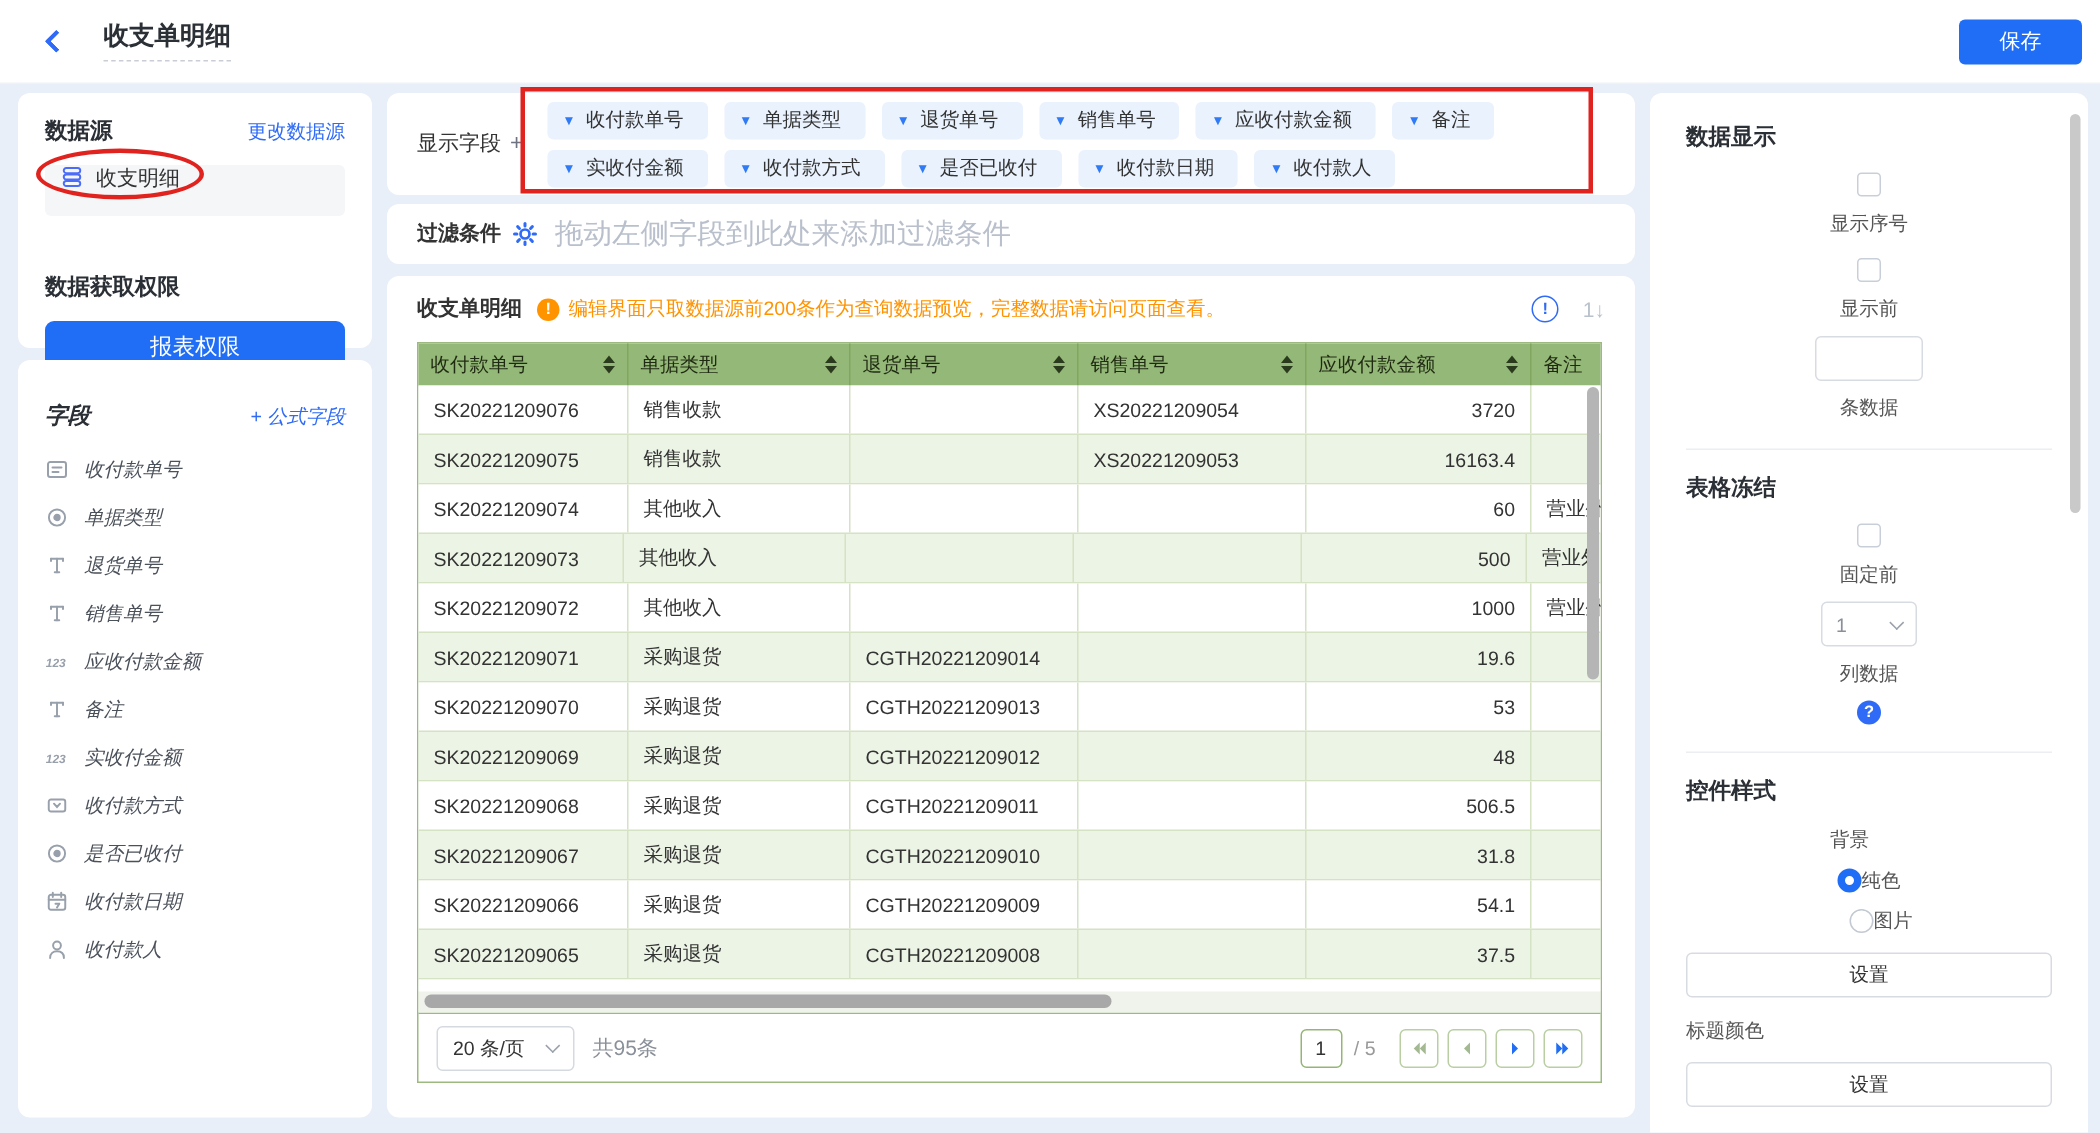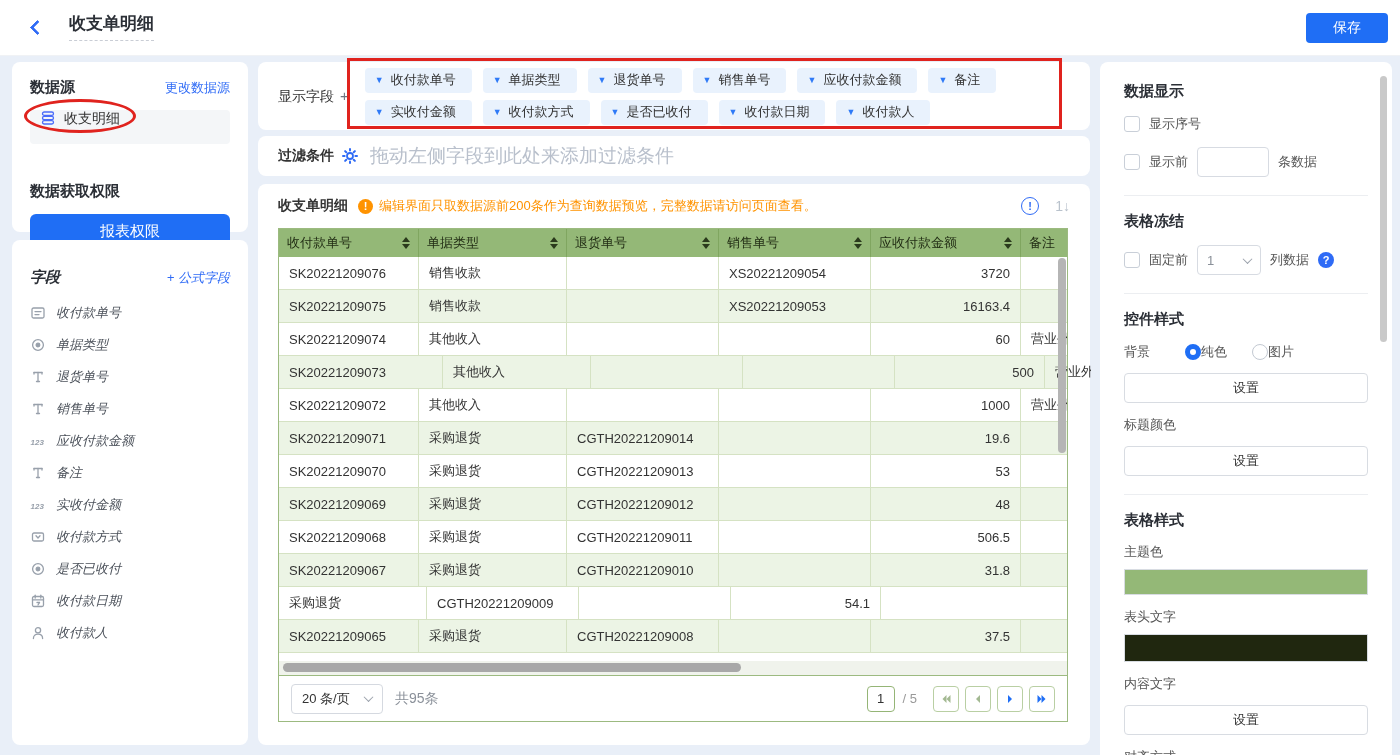--- a/index.html
+++ b/index.html
@@ -98,21 +98,21 @@
   .page-total { color:#999; font-size:13px; margin:0 10px 0 8px; }
   .nav-btn { width:26px; height:26px; border:1px solid #b9cfa3; border-radius:4px; background:#fff;
              display:flex; align-items:center; justify-content:center; margin-left:6px; cursor:pointer; }
 
   .chev { width:7px; height:7px; border-right:1.6px solid #9aa1ab; border-bottom:1.6px solid #9aa1ab;
           transform:rotate(45deg) translate(-1px,-1px); }
 
   
   #panel { left:1100px; top:62px; width:292px; height:700px; padding:20px 24px; border-radius:8px; }
   .p-head { font-size:15px; font-weight:700; color:#2b2f36; }
-  .p-row { display:flex; align-items:center; margin-top:14px; font-size:13px; color:#555; gap:9px; }
+  .p-row { display:flex; align-items:center; margin-top:14px; font-size:13px; color:#555; gap:9px;flex-direction:column; }
   .checkbox { width:16px; height:16px; border:1px solid #c9cfd8; border-radius:3px; background:#fff;
               flex:none; cursor:pointer; }
   .mini-input { width:72px; height:30px; border:1px solid #d7dbe2; border-radius:4px; background:#fff; cursor:text; }
   .mini-select { width:64px; height:30px; border:1px solid #d7dbe2; border-radius:4px; display:flex;
                  align-items:center; justify-content:space-between; padding:0 9px; color:#8a9099;
                  background:#fff; cursor:pointer; }
   .help { width:16px; height:16px; border-radius:50%; background:#2f6bf6; color:#fff; font-size:11px;
           font-weight:700; display:flex; align-items:center; justify-content:center; cursor:pointer; }
   .divider { border-top:1px solid #eceef1; margin:18px 0 16px; }
   .radio-on { width:16px; height:16px; border-radius:50%; border:5px solid #1f6ef5; background:#fff;
@@ -432,21 +432,21 @@
         </div>
         <div class="tr">
           <div class="td" style="width: 140px;">SK20221209074</div>
           <div class="td" style="width: 148px;">其他收入</div>
           <div class="td" style="width: 152px;"></div>
           <div class="td" style="width: 152px;"></div>
           <div class="td num" style="width: 150px;">60</div>
           <div class="td" style="width: 46px;">营业外收入</div>
         </div>
         <div class="tr alt">
-          <div class="td" style="width: 164px; text-align: right;">SK20221209073</div>
+          <div class="td" style="width: 137px; text-align: right;">SK20221209073</div>
           <div class="td" style="width: 148px;">其他收入</div>
           <div class="td" style="width: 152px;"></div>
           <div class="td" style="width: 152px;"></div>
           <div class="td num" style="width: 150px;">500</div>
           <div class="td" style="width: 46px;">营业外收入</div>
         </div>
         <div class="tr">
           <div class="td" style="width: 140px;">SK20221209072</div>
           <div class="td" style="width: 148px;">其他收入</div>
           <div class="td" style="width: 152px;"></div>
@@ -488,20 +488,21 @@
         </div>
         <div class="tr alt">
           <div class="td" style="width: 140px;">SK20221209067</div>
           <div class="td" style="width: 148px;">采购退货</div>
           <div class="td" style="width: 152px;">CGTH20221209010</div>
           <div class="td" style="width: 152px;"></div>
           <div class="td num" style="width: 150px;">31.8</div>
           <div class="td" style="width: 46px;"></div>
         </div>
         <div class="tr">
+          <div class="td" style="width: 140px;">SK20221209066</div>
           <div class="td" style="width: 148px;">采购退货</div>
           <div class="td" style="width: 152px;">CGTH20221209009</div>
           <div class="td" style="width: 152px;"></div>
           <div class="td num" style="width: 150px;">54.1</div>
           <div class="td" style="width: 46px;"></div>
         </div>
         <div class="tr alt">
           <div class="td" style="width: 140px;">SK20221209065</div>
           <div class="td" style="width: 148px;">采购退货</div>
           <div class="td" style="width: 152px;">CGTH20221209008</div>

